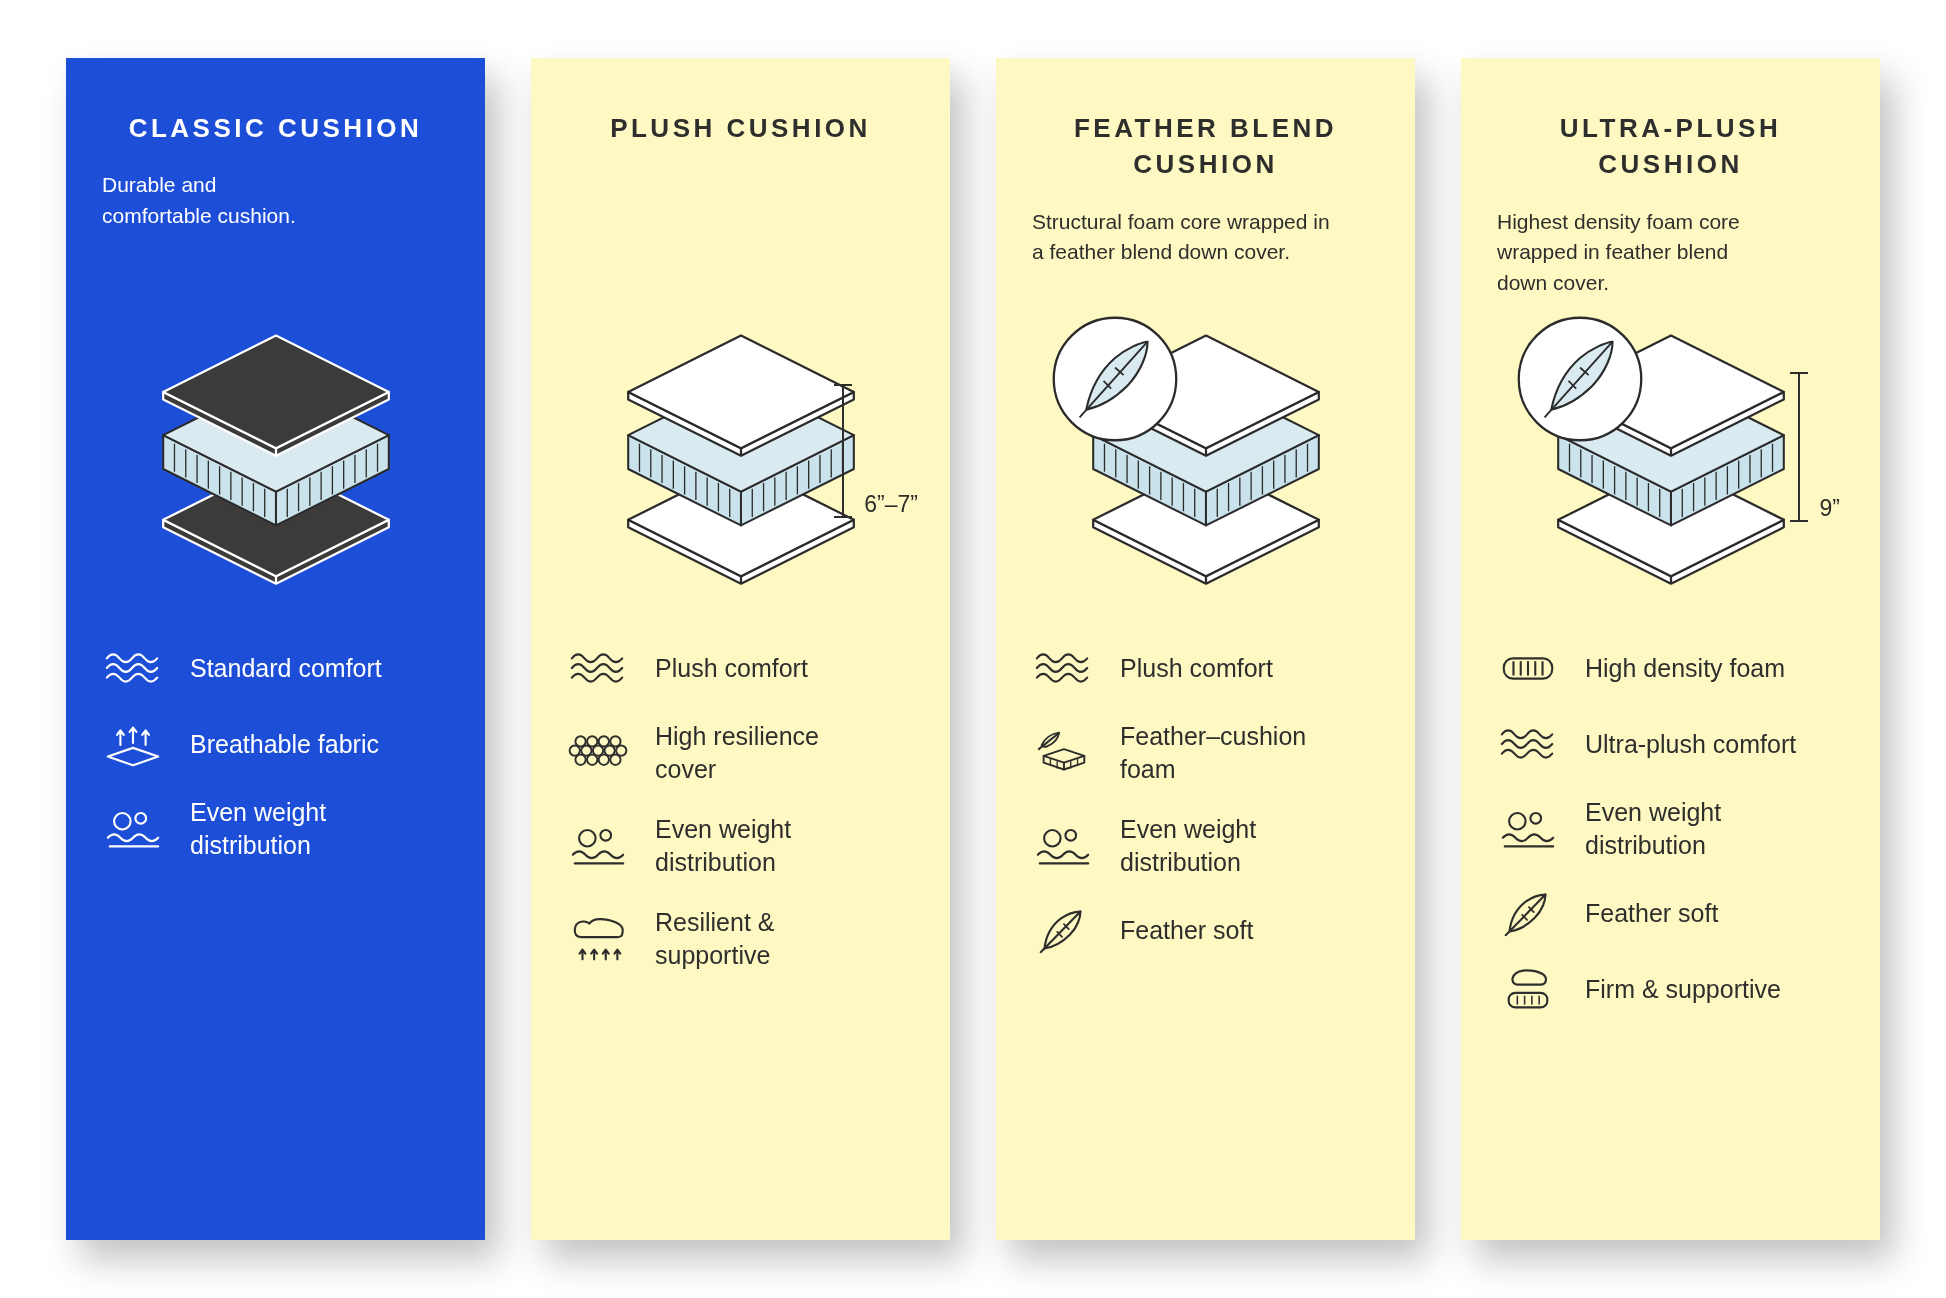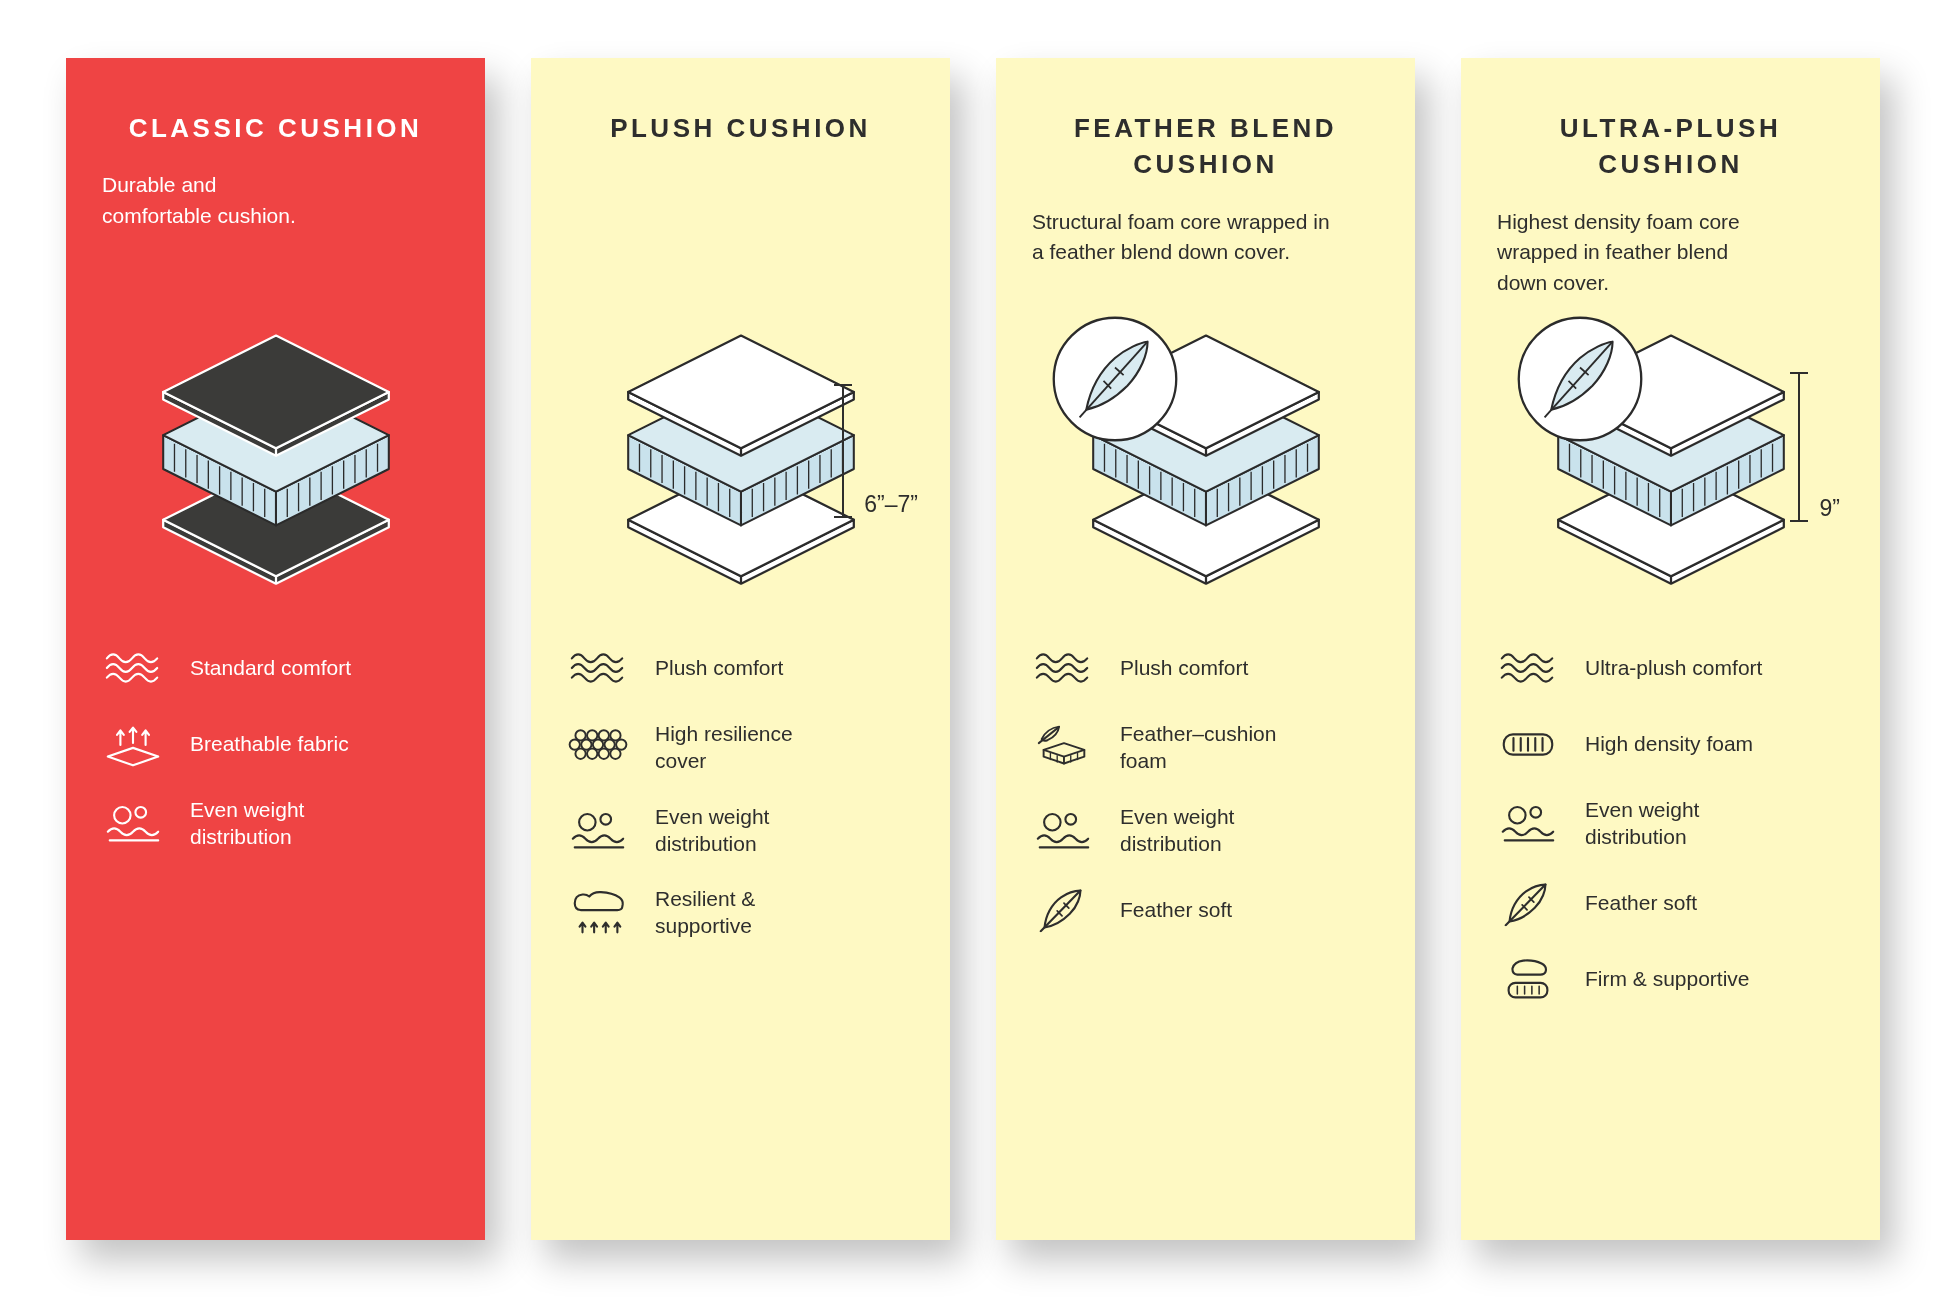--- a/index.html
+++ b/index.html
@@ -7,21 +7,21 @@
   body{background:#ffffff;font-family:"Liberation Sans",sans-serif;overflow:hidden}
   .stage{display:flex;gap:46px;padding:58px 66px;height:100%}
 
   .card{
     flex:1;position:relative;padding:52px 36px 40px;
     box-shadow:14px 20px 34px rgba(0,0,0,.24);
     --line:#2B2B2B;--slab:#FFFFFF;--ink:#2E2E2D;
     --foam-top:#D9EBF1;--foam-side:#C9E2EC;
     background:#fef9c3;color:var(--ink);
   }
-  .card.dark{--line:#FFFFFF;--slab:#3B3B39;--ink:#FFFFFF;background:#ef4444}
+  .card.dark{--line:#FFFFFF;--slab:#3B3B39;--ink:#FFFFFF;background:#1d4ed8}
 
   .card-header{height:208px}
   .title{font-size:26px;font-weight:bold;letter-spacing:3.5px;text-align:center;
          white-space:pre-line;line-height:1.4;color:var(--ink)}
   .desc{margin-top:24px;font-size:21px;line-height:1.45;text-align:left;white-space:pre-line}
 
   .diagram{position:relative;height:272px;margin-top:8px}
   .cushion{display:block;width:282px;height:271px;margin:0 auto}
   .badge{position:absolute;width:134px;height:134px;left:16px;top:-14px}
 
@@ -34,21 +34,21 @@
   .m-label{font-size:23px}
   .c2 .measure{right:-4px;top:58px}
   .c2 .m-line{height:134px}
   .c4 .measure{right:4px;top:46px}
   .c4 .m-line{height:150px}
 
   .features{list-style:none;margin-top:46px;display:flex;flex-direction:column;gap:28px}
   .feature{display:flex;align-items:center;gap:26px}
   .f-icon{flex:0 0 62px;height:48px;color:var(--ink)}
   .f-icon svg{width:62px;height:48px;display:block}
-  .f-label{font-size:21px;line-height:1.3;white-space:pre-line}
+  .f-label{font-size:25px;line-height:1.3;white-space:pre-line}
 
   .defs{position:absolute;width:0;height:0;overflow:hidden}
 </style>
 </head>
 <body>
 
 <svg class="defs" aria-hidden="true">
   <defs>
 
     <symbol id="sym-cushion" viewBox="0 0 300 288">
@@ -329,32 +329,32 @@
         </svg>
       <div class="measure">
         <span class="m-line"></span>
         <span class="m-label">9”</span>
       </div>
     </div>
     <ul class="features">
       <li class="feature">
         <span class="f-icon">
             <svg viewBox="0 0 64 48">
+              <use href="#sym-density-foam"></use>
+            </svg>
+          </span>
+        <span class="f-label">High density foam</span>
+      </li>
+      <li class="feature">
+        <span class="f-icon">
+            <svg viewBox="0 0 64 48">
               <use href="#sym-waves"></use>
             </svg>
           </span>
         <span class="f-label">Ultra-plush comfort</span>
-      </li>
-      <li class="feature">
-        <span class="f-icon">
-            <svg viewBox="0 0 64 48">
-              <use href="#sym-density-foam"></use>
-            </svg>
-          </span>
-        <span class="f-label">High density foam</span>
       </li>
       <li class="feature">
         <span class="f-icon">
             <svg viewBox="0 0 64 48">
               <use href="#sym-weight"></use>
             </svg>
           </span>
         <span class="f-label">Even weight
 distribution</span>
       </li>

